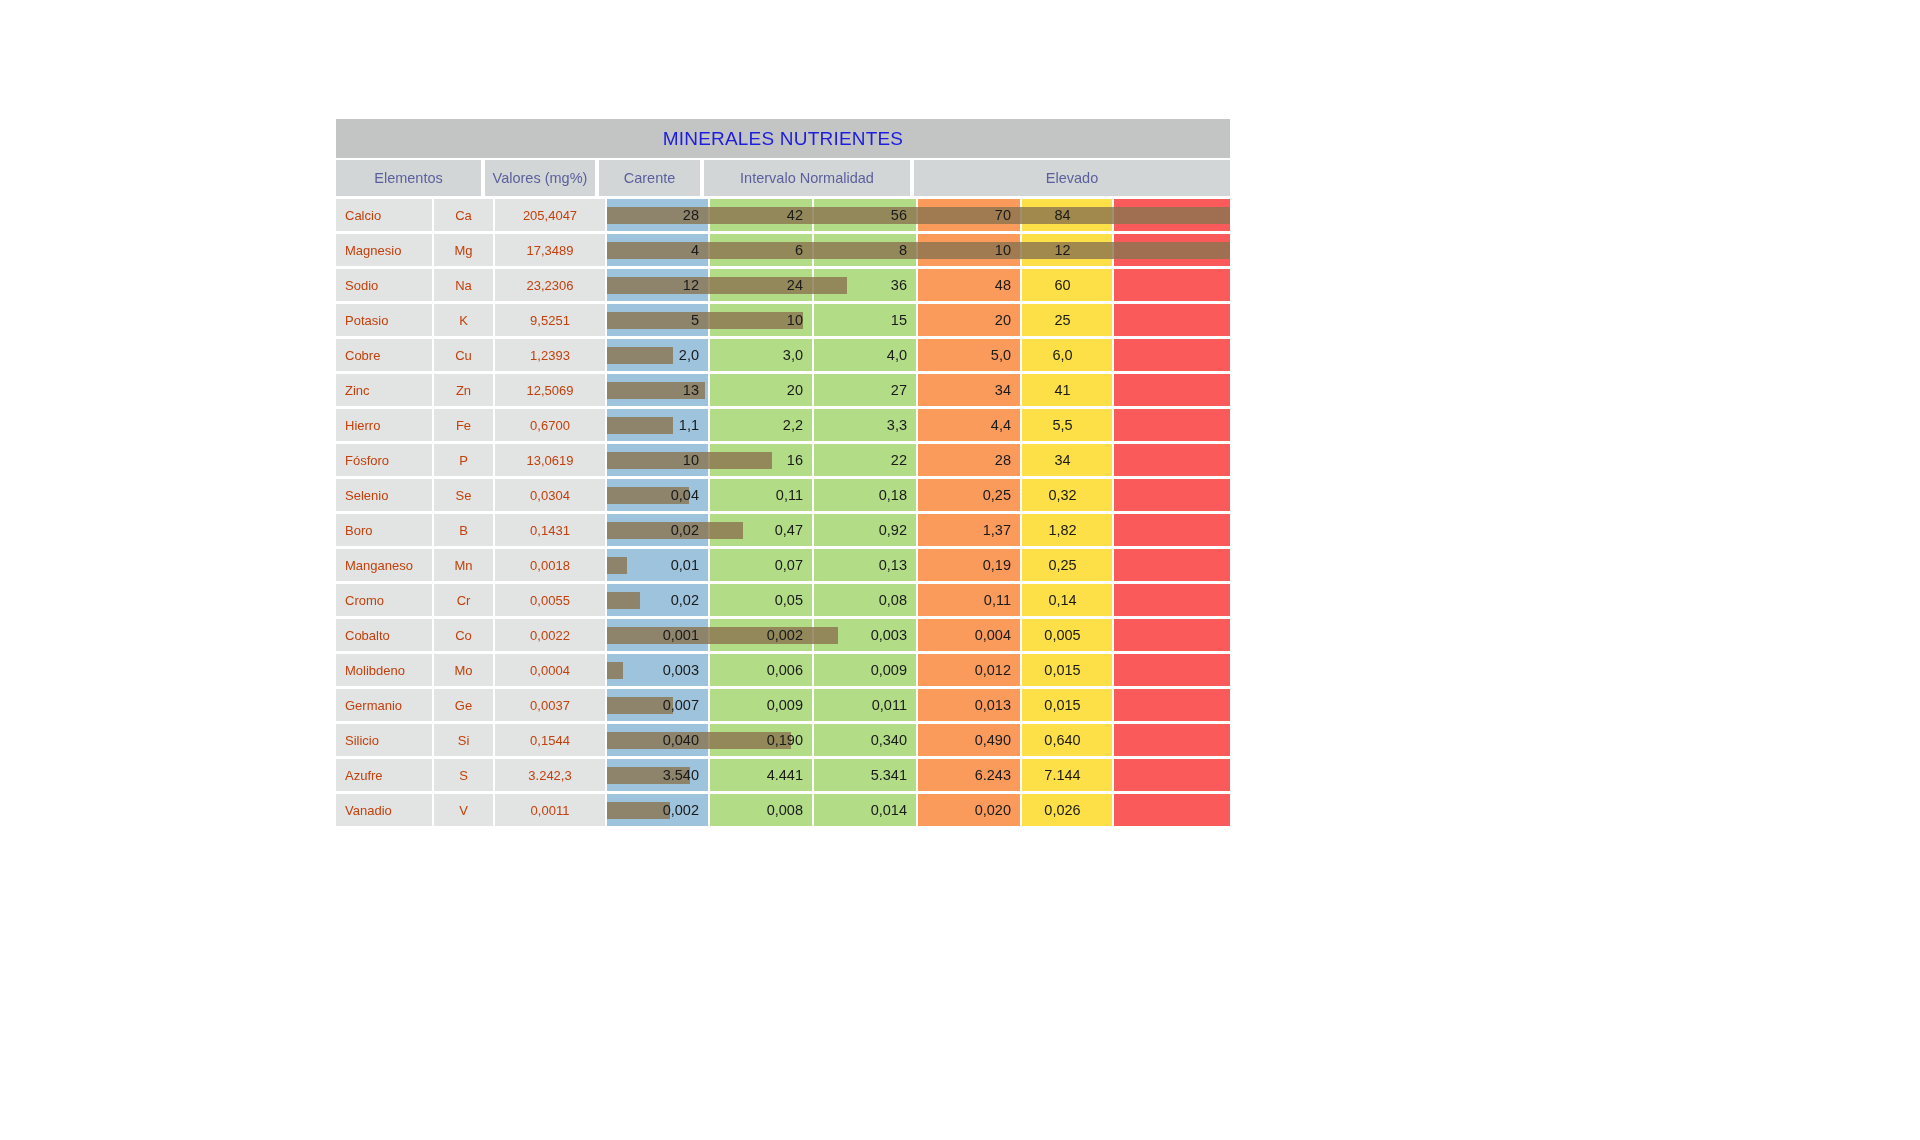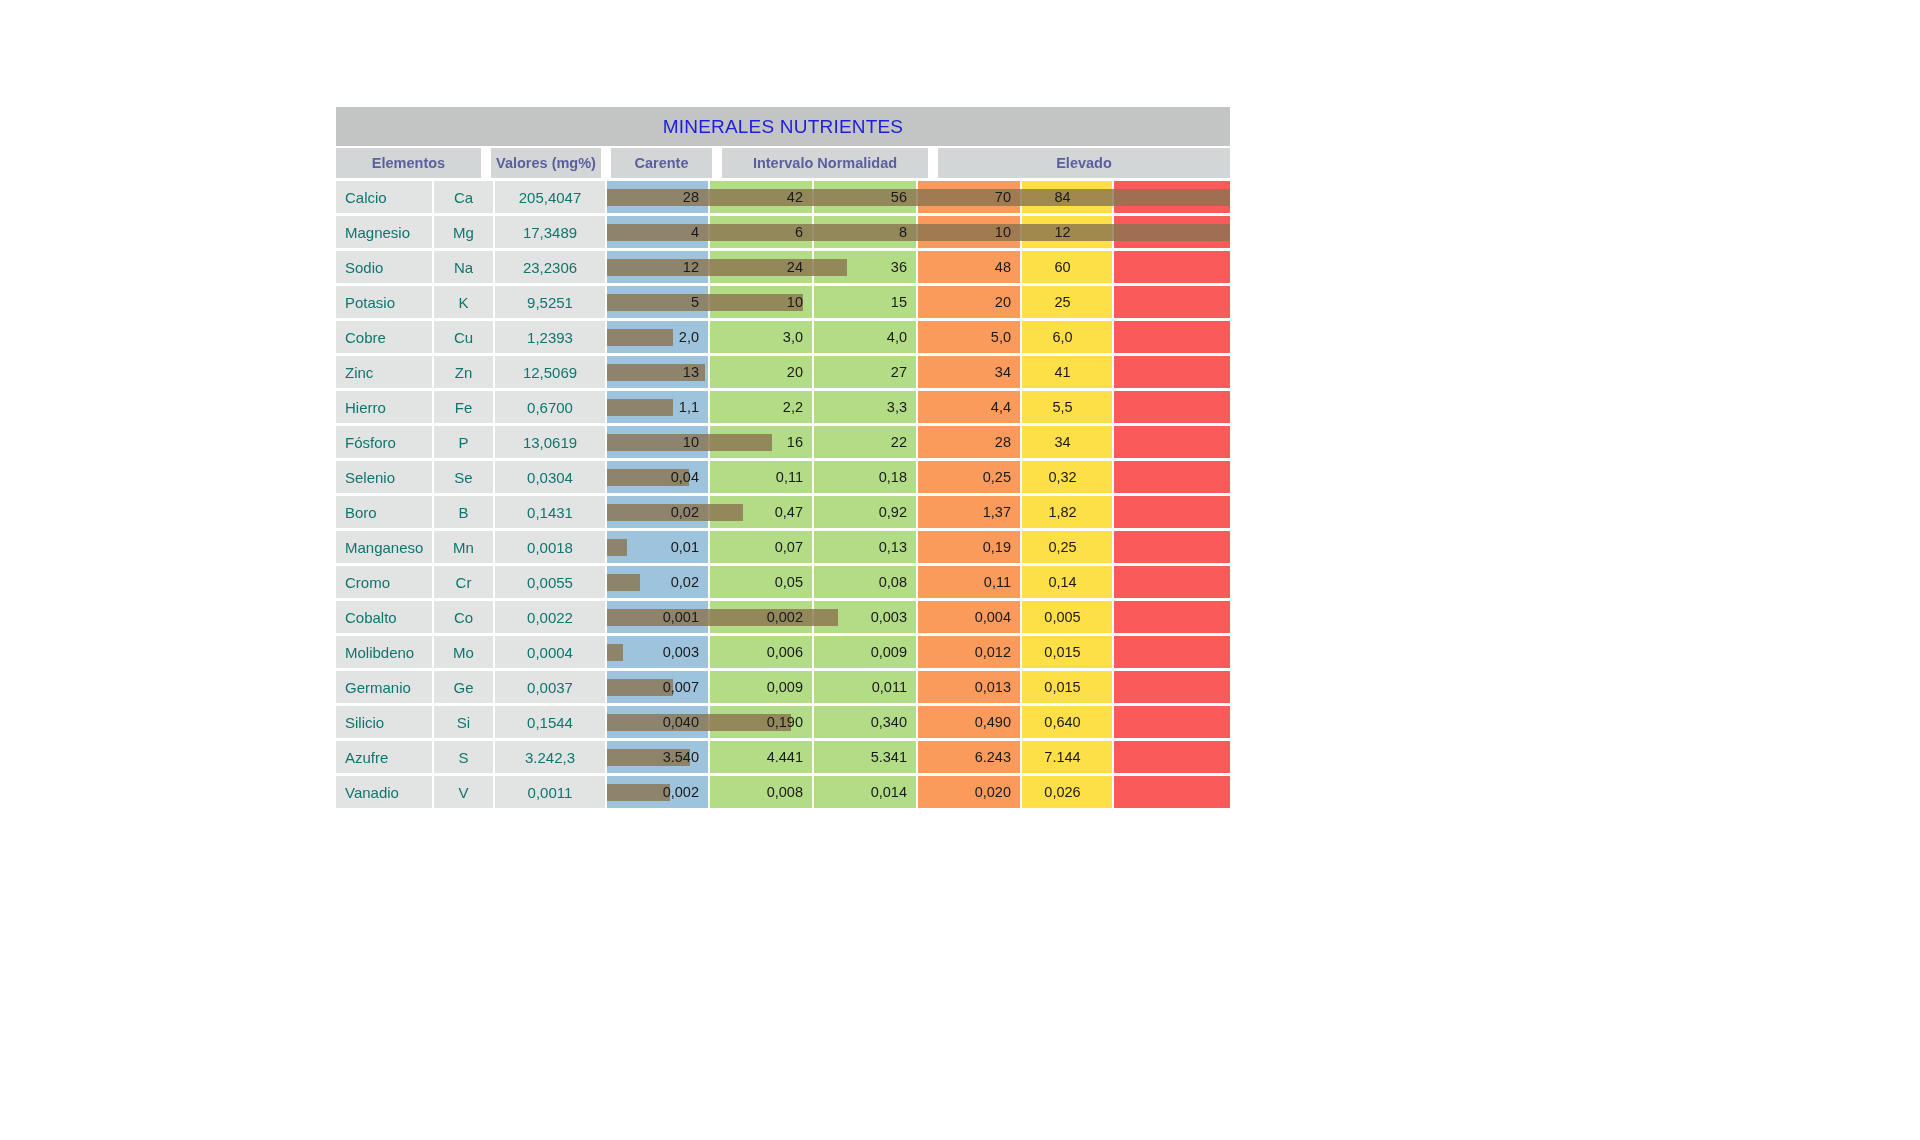--- a/index.html
+++ b/index.html
@@ -13,21 +13,21 @@
   }
   #stage {
     position: relative;
     width: 1920px;
     height: 1140px;
     background: #ffffff;
   }
   #table-wrap {
     position: absolute;
     left: 336px;
-    top: 107px;
+    top: 119px;
     width: 894px;
   }
 
   
   .title-banner {
     height: 39px;
     background: #c3c4c4;
     display: flex;
     align-items: center;
     justify-content: center;
@@ -36,24 +36,23 @@
   .title-banner .title-text {
     color: #1d1ddf;
     font-size: 19px;
     letter-spacing: .2px;
     white-space: nowrap;
   }
 
   
   .header-row {
     display: flex;
-    height: 30px;
-    gap: 10px;
+    height: 36px;
+    gap: 4px;
     margin-bottom: 3px;
-    font-weight: bold;
   }
   .hcell {
     background: #d3d6d6;
     display: flex;
     align-items: center;
     justify-content: center;
     color: #5b5f9e;
     font-size: 14.5px;
     white-space: nowrap;
     overflow: hidden;
@@ -69,22 +68,22 @@
     display: flex;
     height: 32px;
     gap: 2px;
     margin-bottom: 3px;
     align-items: stretch;
   }
   .cell-name, .cell-sym, .cell-val {
     background: #e2e3e3;
     display: flex;
     align-items: center;
-    color: #0f766e;
-    font-size: 15px;
+    color: #c2410c;
+    font-size: 13px;
     white-space: nowrap;
     overflow: hidden;
   }
   .cell-name { width: 96px; padding-left: 9px; justify-content: flex-start; }
   .cell-sym  { width: 59px; justify-content: center; }
   .cell-val  { width: 110px; justify-content: center; }
 
   
   .scale {
     position: relative;

